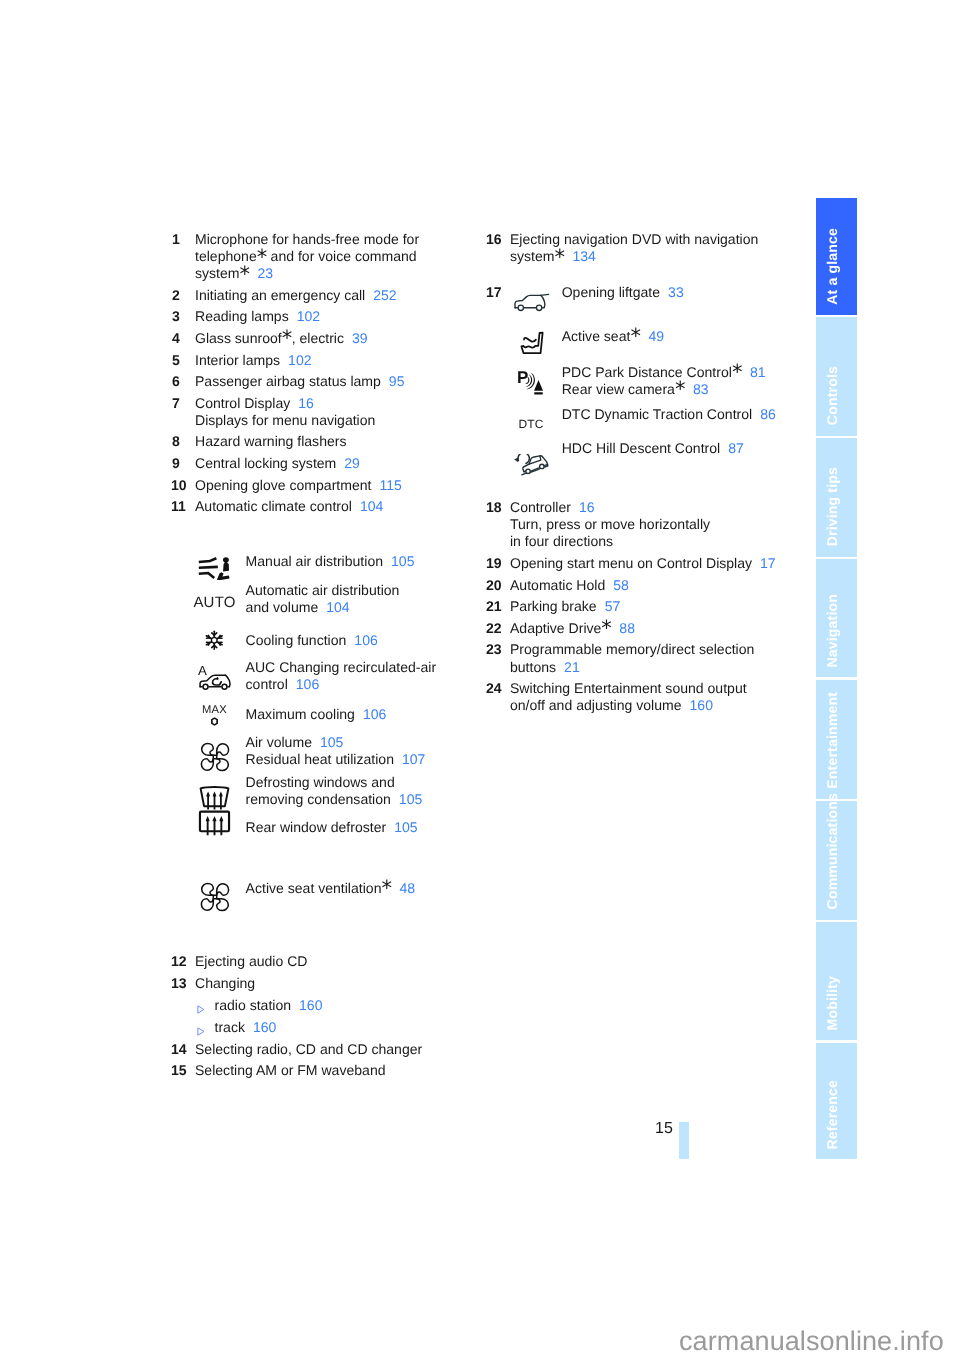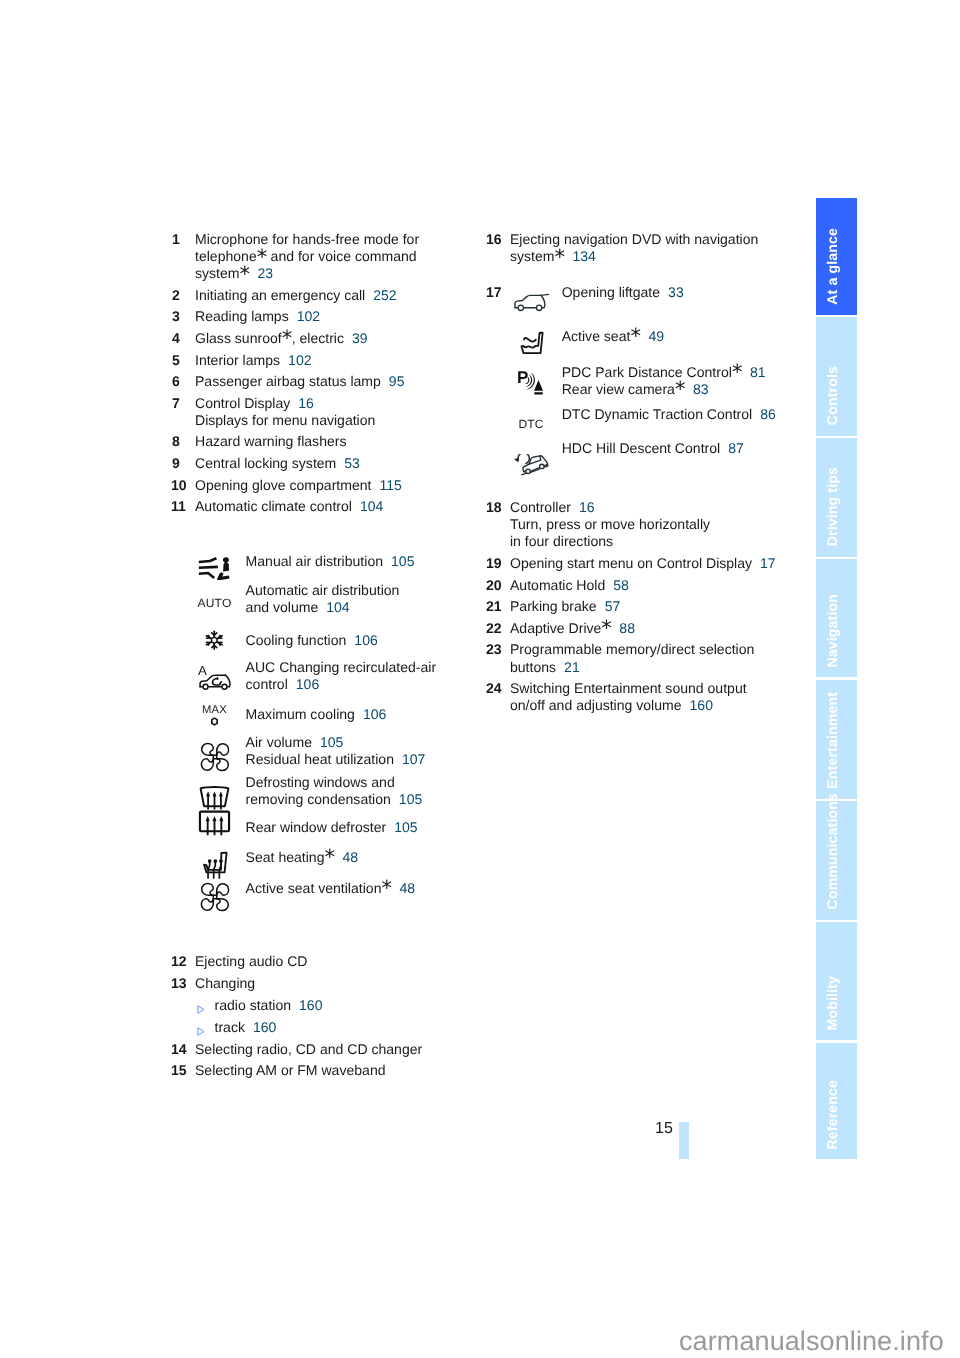--- a/index.html
+++ b/index.html
@@ -10,34 +10,34 @@
   .page{position:absolute;left:0;top:0;width:960px;height:1358px;overflow:hidden;background:#fff;}
 
   
   .col{position:absolute;font-size:14.05px;line-height:17.1px;}
   .colL{left:172px;top:231.0px;width:310px;}
   .colR{left:487px;top:231.0px;width:330px;}
 
   .item{position:relative;padding-left:23px;margin-bottom:4.5px;}
   .num{position:absolute;left:0;top:0;font-weight:bold;letter-spacing:-0.1px;}
   .num.wide{left:-1px;}
-  .pg{color:#0c4a6e;}
+  .pg{color:#3b82f6;}
   .star{font-family:"DejaVu Sans",sans-serif;font-weight:400;font-size:21px;line-height:0;
        display:inline-block;width:10px;vertical-align:baseline;position:relative;top:2.5px;letter-spacing:0;}
   .sp{display:inline-block;width:8.0px;}
 
   
   .iconblock{position:relative;}
   .irow{position:absolute;left:0;width:100%;}
   .icell{position:absolute;left:0;width:85px;text-align:center;}
   .icell svg{display:block;margin:0 auto;}
   .ilabel{margin-left:73.6px;}
   .g17 .ilabel{margin-left:51.7px;}
   .g17 .icell{width:42px;}
-  .icotxt{font-size:12px;color:#222;letter-spacing:0.2px;display:inline-block;line-height:1;}
+  .icotxt{font-size:15px;color:#222;letter-spacing:0.2px;display:inline-block;line-height:1;}
   .icotxt.dtc{font-size:12px;letter-spacing:0.1px;}
   .icotxt.maxico{font-size:11.2px;letter-spacing:0.3px;text-align:center;}
 
   
   .sub{padding-left:19.5px;position:relative;margin-top:5px;}
   .tri{position:absolute;left:2px;top:4.3px;width:8px;height:9px;}
 
   
   .rail{position:absolute;left:816px;top:0;width:40.5px;}
   .tab{position:absolute;left:0;width:40.5px;display:flex;align-items:flex-end;justify-content:center;
@@ -88,21 +88,21 @@
         <span class="num">7</span>
         <div class="ln">Control Display<span class="sp"></span><span class="pg">16</span></div>
         <div class="ln">Displays for menu navigation</div>
       </div>
       <div class="item">
         <span class="num">8</span>
         <div class="ln">Hazard warning flashers</div>
       </div>
       <div class="item">
         <span class="num">9</span>
-        <div class="ln">Central locking system<span class="sp"></span><span class="pg">53</span></div>
+        <div class="ln">Central locking system<span class="sp"></span><span class="pg">29</span></div>
       </div>
       <div class="item">
         <span class="num wide">10</span>
         <div class="ln">Opening glove compartment<span class="sp"></span><span class="pg">115</span></div>
       </div>
       <div class="item">
         <span class="num wide">11</span>
         <div class="ln">Automatic climate control<span class="sp"></span><span class="pg">104</span></div>
       </div>
       <div class="iconblock" style="height:433.5px">
@@ -231,40 +231,20 @@
                 <path d="M 14.6 11.0 C 13.6 13.8 12.0 15.8 12.0 18.2 L 13.3 18.2 C 13.3 16.4 13.3 15.4 13.3 14.8 L 13.3 37.5 L 15.9 37.5 L 15.9 14.8 C 15.9 15.4 15.9 16.4 15.9 18.2 L 17.2 18.2 C 17.2 15.8 15.6 13.8 14.6 11.0 Z"></path>
                 <path d="M 24.0 11.0 C 23.0 13.8 21.4 15.8 21.4 18.2 L 22.7 18.2 C 22.7 16.4 22.7 15.4 22.7 14.8 L 22.7 37.5 L 25.3 37.5 L 25.3 14.8 C 25.3 15.4 25.3 16.4 25.3 18.2 L 26.6 18.2 C 26.6 15.8 25.0 13.8 24.0 11.0 Z"></path>
                 <path d="M 33.4 11.0 C 32.4 13.8 30.8 15.8 30.8 18.2 L 32.1 18.2 C 32.1 16.4 32.1 15.4 32.1 14.8 L 32.1 37.5 L 34.7 37.5 L 34.7 14.8 C 34.7 15.4 34.7 16.4 34.7 18.2 L 36.0 18.2 C 36.0 15.8 34.4 13.8 33.4 11.0 Z"></path>
               </g>
             </svg>
           </div>
           <div class="ilabel">
             <div class="ln">Rear window defroster<span class="sp"></span><span class="pg">105</span></div>
           </div>
         </div>
-        <div class="irow" style="top:329px">
-          <div class="icell" style="top:1.8px">
-            <svg viewBox="5 1 36 36" width="29" height="29">
-              <path d="M31.5 3.5 L38 3.0 L35.5 27.5 L13 27.5 L10 18 L13 18.5 L15 24.5 L31 24.5 Z" fill="#fff" stroke="#111" stroke-width="2.3" stroke-linejoin="round"></path>
-              <g fill="none" stroke="#111" stroke-width="2.1" stroke-linecap="round">
-                <path d="M15 34.5 L15 25 C15 21.5 17 22 17 18.5 L17 14.5"></path>
-                <path d="M22 34.5 L22 25 C22 21.5 24 22 24 18.5 L24 14.5"></path>
-                <path d="M29 34.5 L29 25 C29 21.5 31 22 31 18.5 L31 14.5"></path>
-              </g>
-              <g fill="#111">
-                <circle cx="17" cy="13.5" r="2.3"></circle>
-                <circle cx="24" cy="13.5" r="2.3"></circle>
-                <circle cx="31" cy="13.5" r="2.3"></circle>
-              </g>
-            </svg>
-          </div>
-          <div class="ilabel">
-            <div class="ln">Seat heating<span class="star">*</span><span class="sp"></span><span class="pg">48</span></div>
-          </div>
-        </div>
         <div class="irow" style="top:359.9px">
           <div class="icell" style="top:2.7px">
             <svg viewBox="-26.5 -26.5 53 53" width="30" height="30">
               <g fill="#fff" stroke="#111" stroke-width="2.7" stroke-linejoin="round" stroke-linecap="round">
                 <path d="M -3,-3 L -11,-3 C -18.5,-3 -23.5,-8 -23.5,-13.6 C -23.5,-19.6 -18.5,-24 -12.8,-24 C -7,-24 -3,-20 -3,-15 C -3,-12.6 -6,-11.6 -7.6,-10.2 C -9.6,-8.6 -9.4,-5.4 -6.4,-4.2 C -4.6,-3.5 -3,-3.4 -3,-3 Z" transform="rotate(0)"></path>
                 <path d="M -3,-3 L -11,-3 C -18.5,-3 -23.5,-8 -23.5,-13.6 C -23.5,-19.6 -18.5,-24 -12.8,-24 C -7,-24 -3,-20 -3,-15 C -3,-12.6 -6,-11.6 -7.6,-10.2 C -9.6,-8.6 -9.4,-5.4 -6.4,-4.2 C -4.6,-3.5 -3,-3.4 -3,-3 Z" transform="rotate(90)"></path>
                 <path d="M -3,-3 L -11,-3 C -18.5,-3 -23.5,-8 -23.5,-13.6 C -23.5,-19.6 -18.5,-24 -12.8,-24 C -7,-24 -3,-20 -3,-15 C -3,-12.6 -6,-11.6 -7.6,-10.2 C -9.6,-8.6 -9.4,-5.4 -6.4,-4.2 C -4.6,-3.5 -3,-3.4 -3,-3 Z" transform="rotate(180)"></path>
                 <path d="M -3,-3 L -11,-3 C -18.5,-3 -23.5,-8 -23.5,-13.6 C -23.5,-19.6 -18.5,-24 -12.8,-24 C -7,-24 -3,-20 -3,-15 C -3,-12.6 -6,-11.6 -7.6,-10.2 C -9.6,-8.6 -9.4,-5.4 -6.4,-4.2 C -4.6,-3.5 -3,-3.4 -3,-3 Z" transform="rotate(270)"></path>
                 <rect x="-3" y="-3" width="6" height="6" fill="#fff"></rect>
               </g>

